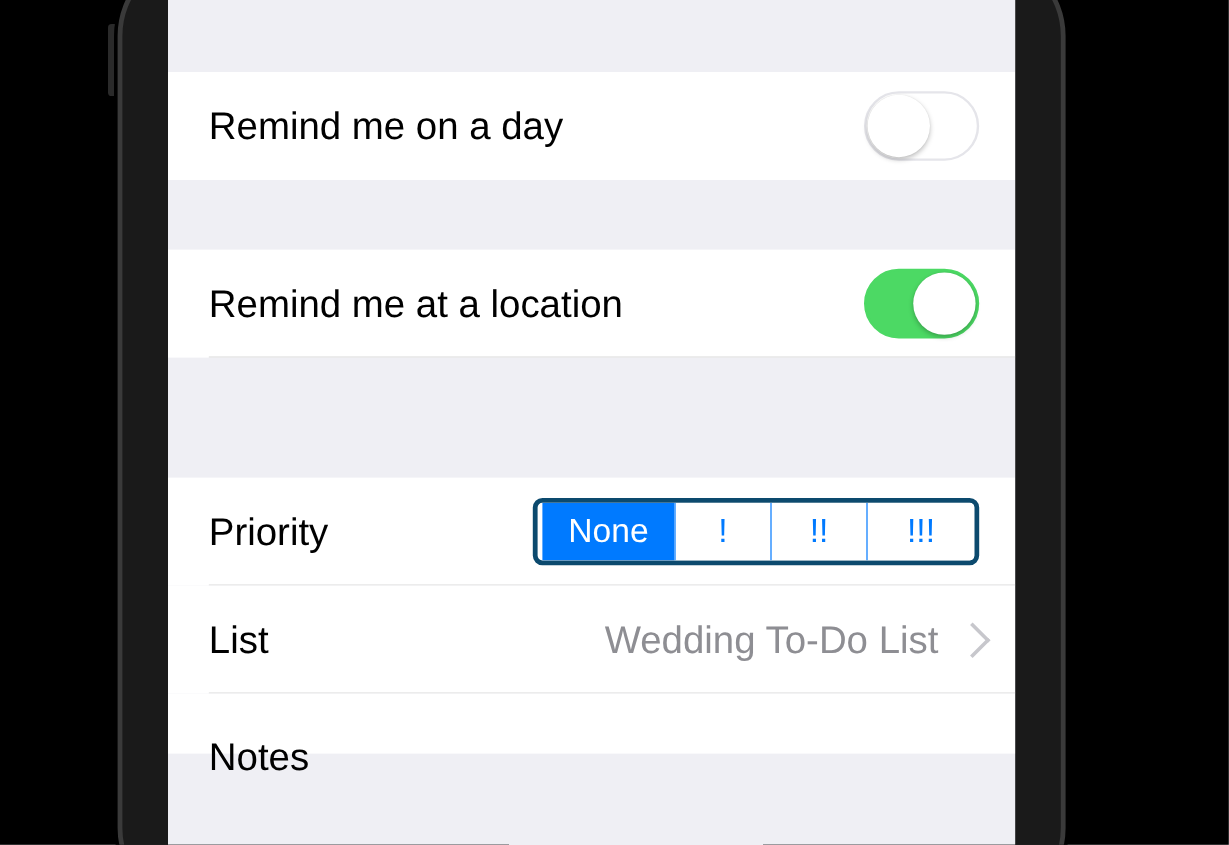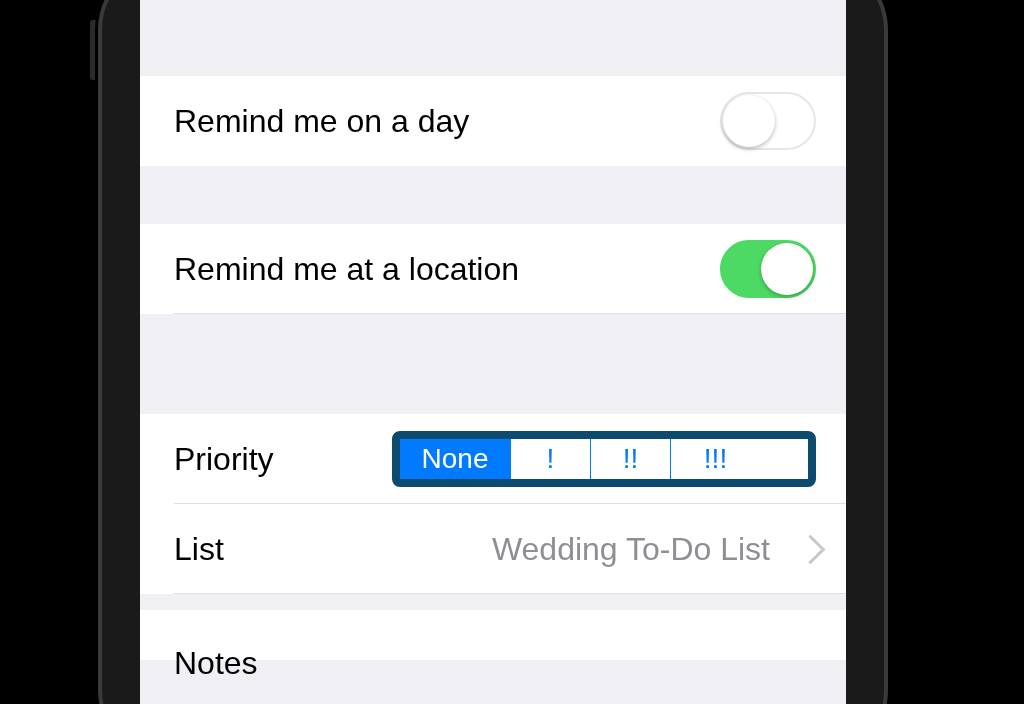--- a/index.html
+++ b/index.html
@@ -52,42 +52,42 @@
     }
     .row {
       background: #fff;
       height: 90px;
       display: flex;
       align-items: center;
       padding: 0 30px 0 34px;
       border-bottom: 1px solid #e0e0e0;
       position: relative;
     }
-    .row.no-border { border-bottom: none; margin-top: 16px; }
+    .row.no-border { border-bottom: none; }
     .row.divider-inset { border-bottom: none; }
     .row.divider-inset::after {
       content: "";
       position: absolute;
       left: 34px;
       right: 0;
       bottom: 0;
       height: 1px;
       background: #e0e0e0;
     }
     .row-label {
       font-size: 32px;
       color: #000;
       font-weight: 400;
       flex: 0 0 auto;
     }
     .row-spring { flex: 1 1 auto; }
     .row-value {
       font-size: 32px;
       color: #8e8e93;
-      margin-right: 20px;
+      margin-right: 8px;
     }
     
     .switch {
       width: 96px;
       height: 58px;
       border-radius: 29px;
       position: relative;
       cursor: pointer;
     }
     .switch.off {
@@ -123,25 +123,26 @@
       left: 0;
       width: 18px;
       height: 18px;
       border-top: 3px solid #c7c7cc;
       border-right: 3px solid #c7c7cc;
       transform: rotate(45deg);
     }
     
     .segmented {
       display: flex;
-      border: 8px solid #0c4a6e;
+      border: 4px solid #0c4a6e;
       border-radius: 8px;
       overflow: hidden;
       height: 56px;
-      width: 424px;
+      width: 372px;
+      justify-content: flex-end;
     }
     .segment {
       display: flex;
       align-items: center;
       justify-content: center;
       font-size: 28px;
       color: #007aff;
       background: #fff;
       cursor: pointer;
       border-left: 1.5px solid #007aff;

